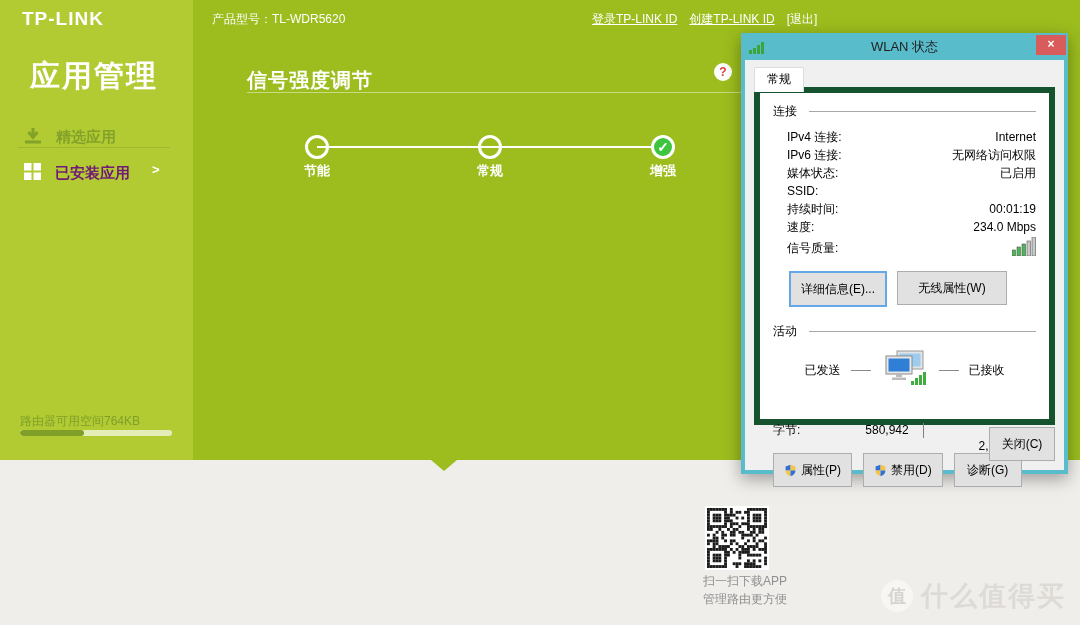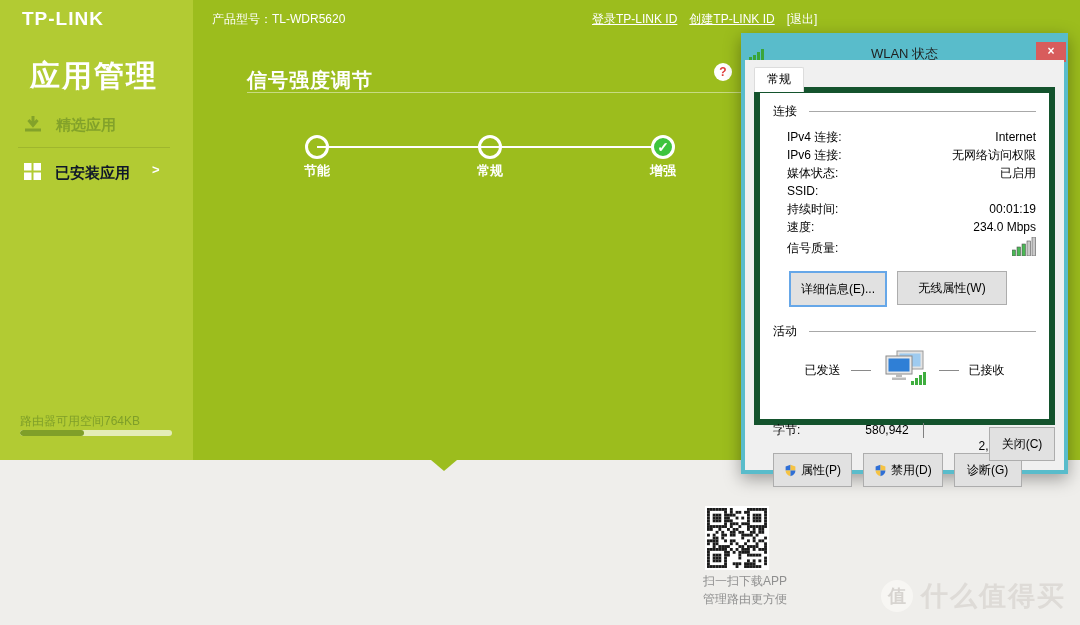--- a/index.html
+++ b/index.html
@@ -7,22 +7,22 @@
   body {
     position:relative; overflow:hidden;
     font-family:"Liberation Sans", sans-serif;
     background:#efeeeb; color:#000;
   }
   
   .sidebar { position:absolute; left:0; top:0; width:193px; height:460px; background:#b2cb33; }
   .logo { position:absolute; left:22px; top:8px; color:#fff; font-size:19px; font-weight:bold; letter-spacing:1px; }
   .side-title { position:absolute; left:30px; top:56px; color:#fff; font-size:30px; font-weight:bold; letter-spacing:2px; }
   .side-item { position:absolute; left:0; width:193px; height:30px; display:flex; align-items:center; padding-left:24px; gap:14px; font-size:15px; font-weight:bold; cursor:pointer; }
-  .side-item.dim { color:#83a22a; top:110px; }
-  .side-item.active { color:#0f172a; top:158px; }
+  .side-item.dim { color:#83a22a; top:122px; }
+  .side-item.active { color:#701a75; top:158px; }
   .side-divider { position:absolute; left:18px; top:147px; width:152px; height:1px; background:rgba(0,0,0,0.10); }
   .side-chevron { position:absolute; left:152px; top:162px; color:#fff; font-size:13px; font-weight:bold; }
   .storage-text { position:absolute; left:20px; top:413px; font-size:12px; color:#7f9f29; }
   .storage-bar { position:absolute; left:20px; top:430px; width:152px; height:6px; border-radius:3px; background:rgba(255,255,255,0.65); overflow:hidden; }
   .storage-fill { height:100%; background:#7f9f29; border-radius:3px; }
   
   .main { position:absolute; left:193px; top:0; width:887px; height:460px; background:#9cbd1d;padding-left:32px; }
   .product { position:absolute; left:19px; top:11px; color:#fff; font-size:12px; }
   .toplinks { position:absolute; left:399px; top:11px; display:flex; gap:12px; color:#fff; font-size:12px; white-space:nowrap; }
   .toplinks .lnk { text-decoration:underline; cursor:pointer; }
@@ -39,21 +39,21 @@
   .notch { position:absolute; left:431px; top:460px; width:0; height:0; border-left:13px solid transparent; border-right:13px solid transparent; border-top:11px solid #9cbd1d; }
   
   .qr-box { position:absolute; left:705px; top:46px; width:64px; height:64px; background:#fff; padding:2px; }
   .qr-cap { position:absolute; left:703px; top:112px; font-size:12px; color:#8f8f8f; line-height:18px; white-space:nowrap; }
   
   .watermark { position:absolute; right:14px; top:118px; display:flex; align-items:center; gap:8px; }
   .wm-circle { width:32px; height:32px; border-radius:50%; background:#f7f6f3; color:#d7d4d0; font-size:18px; font-weight:bold; text-align:center; line-height:32px; }
   .wm-text { color:#dedbd7; font-size:27px; font-weight:bold; letter-spacing:2px; }
   
   .dialog { position:absolute; left:741px; top:33px; width:327px; height:441px; background:#59bccb; box-shadow:0 5px 16px rgba(0,0,0,0.35); z-index:10; }
-  .dlg-titlebar { position:relative; height:27px; display:flex; align-items:center;margin-top:7px; }
+  .dlg-titlebar { position:relative; height:27px; display:flex; align-items:center; }
   .dlg-title { position:absolute; left:0; right:0; text-align:center; color:#1f1f1f; font-size:13px; }
   .dlg-icon { position:absolute; left:8px; top:7px; }
   .dlg-close { position:absolute; right:2px; top:2px; width:30px; height:20px; background:#d85c5c; color:#fff; font-size:12px; font-weight:bold; text-align:center; line-height:19px; cursor:pointer; }
   .dlg-body { position:absolute; left:4px; right:4px; top:27px; bottom:4px; background:#f0f0f0; }
   .dlg-tab { position:absolute; left:9px; top:7px; padding:3px 12px 4px; background:#fff; border:1px solid #dcdcdc; border-bottom:none; font-size:12px; border-radius:2px 2px 0 0; z-index:2; cursor:pointer; }
   .dlg-panel { position:absolute; left:9px; right:9px; top:27px; height:338px; background:#fff; border:6px solid #14532d; padding:10px 13px 9px; display:flex; flex-direction:column; font-size:12px; }
   .grp { display:flex; align-items:center; }
   .grp .gline { flex:1; height:1px; background:#a8a8a8; margin-left:12px; }
   .rows { margin:8px 0 0 14px; }
   .drow { display:flex; justify-content:space-between; align-items:center; height:18px; }

